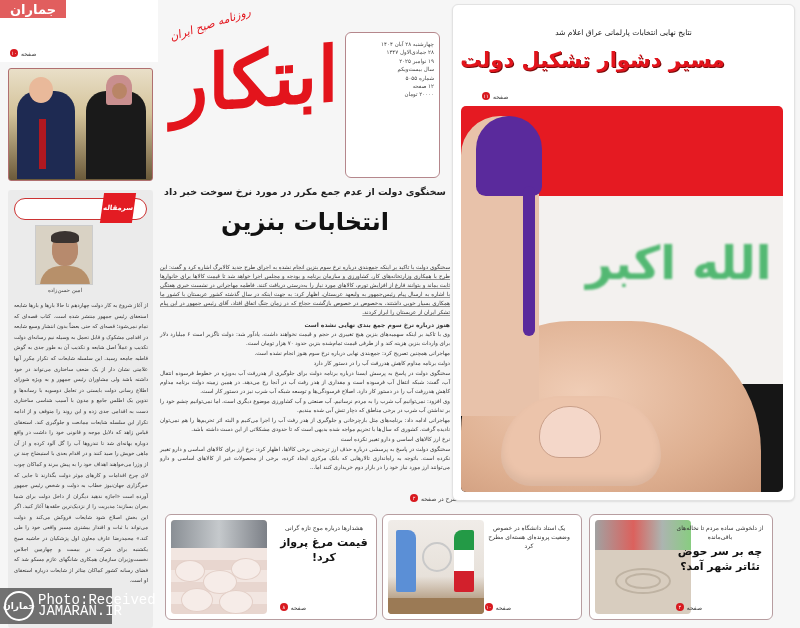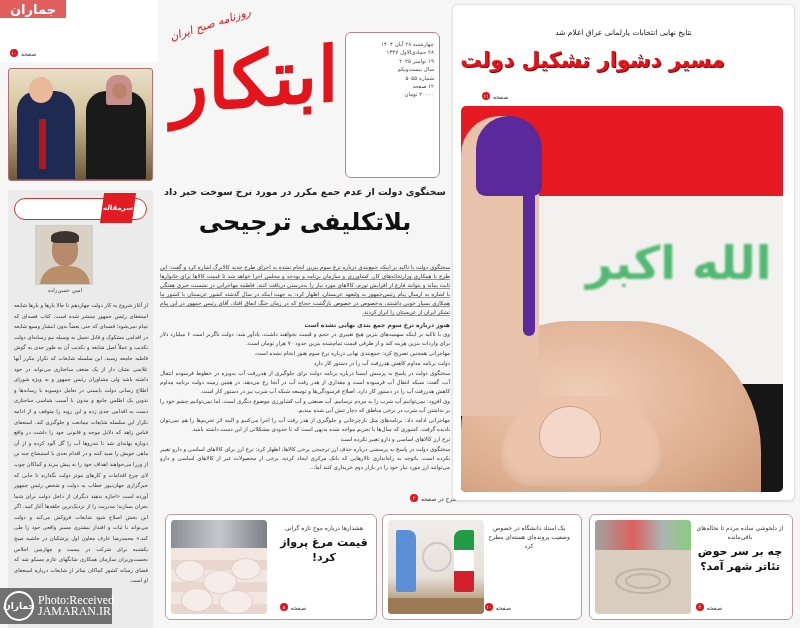--- a/index.html
+++ b/index.html
@@ -31,21 +31,21 @@
   .ed-title { right: 58px; top: 205px; font-size: 5.5px; color: #222; white-space: nowrap; }
   .ed-photo { left: 35px; top: 225px; width: 58px; height: 60px; background: #d9d2c4; border: 1px solid #ccc; overflow: hidden; }
   .ed-photo .face { position: absolute; left: 16px; top: 8px; width: 26px; height: 32px; background: #b78a6d; border-radius: 45%; }
   .ed-photo .hair { position: absolute; left: 15px; top: 5px; width: 28px; height: 12px; background: #3a3330; border-radius: 50% 50% 20% 20%; }
   .ed-photo .body { position: absolute; left: 4px; top: 40px; width: 50px; height: 24px; background: #b7906a; border-radius: 20px 20px 0 0; }
   .ed-author { left: 30px; top: 287px; width: 70px; text-align: center; font-size: 5.5px; color: #444; }
   .ed-body { left: 14px; top: 300px; width: 134px; font-size: 5.3px; line-height: 10.6px; color: #333; text-align: justify; }
 
   .watermark { left: 0; top: 588px; width: 112px; height: 36px; background: rgba(90,90,90,0.85); display: flex; align-items: center; gap: 4px; padding-left: 4px; direction: ltr; }
   .wm-logo { width: 30px; height: 30px; border-radius: 50%; border: 2px solid #fff; color: #fff; font-size: 9px; font-weight: bold; display: flex; align-items: center; justify-content: center; }
-  .wm-text { color: #fff; font-size: 12px; line-height: 11px; font-family: Liberation Serif, serif; }
+  .wm-text { color: #fff; font-size: 14px; line-height: 11px; font-family: Liberation Mono, monospace; }
 
   
   .masthead-logo { left: 160px; top: 5px; width: 190px; height: 170px; color: #e3141c; font-family: "DejaVu Serif", serif; font-weight: bold; font-size: 76px; line-height: 150px; text-align: center; transform: skewY(-4deg); }
   .masthead-sub { left: 168px; top: 18px; font-size: 11px; color: #e3141c; font-style: italic; transform: rotate(-18deg); font-family: "DejaVu Serif", serif; }
   .date-box { left: 345px; top: 32px; width: 95px; height: 146px; border: 1px solid #b5878c; border-radius: 6px; background: #fff; }
   .date-lines { left: 352px; top: 40px; width: 82px; font-size: 5.5px; line-height: 8.4px; color: #444; text-align: right; }
 
   .main-kicker { left: 160px; top: 186px; width: 290px; text-align: center; font-size: 9.5px; font-weight: bold; color: #222; }
   .main-title { left: 160px; top: 208px; width: 290px; text-align: center; font-size: 24px; font-weight: bold; color: #111; letter-spacing: -1px; }
   .main-body { left: 160px; top: 263px; width: 290px; font-size: 5.5px; line-height: 9px; color: #333; text-align: justify; }
@@ -139,21 +139,21 @@
   <div>چهارشنبه ۲۸ آبان ۱۴۰۴</div>
   <div>۲۸ جمادی‌الاول ۱۴۴۷</div>
   <div>۱۹ نوامبر ۲۰۲۵</div>
   <div>سال بیست‌و‌یکم</div>
   <div>شماره ۵۰۵۵</div>
   <div>۱۲ صفحه</div>
   <div>۲۰۰۰۰ تومان</div>
 </div>
 
 <div class="abs main-kicker">سخنگوی دولت از عدم جمع مکرر در مورد نرخ سوخت خبر داد</div>
-<div class="abs main-title">بلاتکلیفی ترجیحی</div>
+<div class="abs main-title">انتخابات بنزین</div>
 <div class="abs main-body">
   <p class="u">سخنگوی دولت با تاکید بر اینکه جمع‌بندی درباره نرخ سوم بنزین انجام نشده به اجرای طرح جدید کالابرگ اشاره کرد و گفت: این طرح با همکاری وزارتخانه‌های کار، کشاورزی و سازمان برنامه و بودجه و مجلس اجرا خواهد شد تا قیمت کالاها برای خانوارها ثابت بماند و بتوانند فارغ از افزایش تورم، کالاهای مورد نیاز را به‌درستی دریافت کنند. فاطمه مهاجرانی در نشست خبری هفتگی با اشاره به ارسال پیام رئیس‌جمهور به ولیعهد عربستان، اظهار کرد: به جهت اینکه در سال گذشته کشور عربستان با کشور ما همکاری بسیار خوبی داشتند، به‌خصوص در خصوص بازگشت حجاج که در زمان جنگ اتفاق افتاد، آقای رئیس جمهور در این پیام تشکر ایران از عربستان را ابراز کردند.</p>
   <p class="sub">هنوز درباره نرخ سوم جمع بندی نهایی نشده است</p>
   <p>وی با تاکید بر اینکه سهمیه‌های بنزین هیچ تغییری در حجم و قیمت نخواهند داشت، یادآور شد: دولت ناگزیر است ۶ میلیارد دلار برای واردات بنزین هزینه کند و از طرفی قیمت تمام‌شده بنزین حدود ۷۰ هزار تومان است.</p>
   <p>مهاجرانی همچنین تصریح کرد: جمع‌بندی نهایی درباره نرخ سوم هنوز انجام نشده است.</p>
   <p>دولت برنامه مداوم کاهش هدررفت آب را در دستور کار دارد</p>
   <p>سخنگوی دولت در پاسخ به پرسش ایسنا درباره برنامه دولت برای جلوگیری از هدررفت آب به‌ویژه در خطوط فرسوده انتقال آب، گفت: شبکه انتقال آب فرسوده است و مقداری از هدر رفت آب در آنجا رخ می‌دهد. در همین زمینه دولت برنامه مداوم کاهش هدررفت آب را در دستور کار دارد. اصلاح فرسودگی‌ها و توسعه شبکه آب شرب نیز در دستور کار است.</p>
   <p>وی افزود: نمی‌توانیم آب شرب را به مردم نرسانیم. آب صنعتی و آب کشاورزی موضوع دیگری است، اما نمی‌توانیم چشم خود را بر نداشتن آب شرب در برخی مناطق که دچار تنش آبی شده ببندیم.</p>
   <p>مهاجرانی ادامه داد: برنامه‌های مثل بازچرخانی و جلوگیری از هدر رفت آب را اجرا می‌کنیم و البته اثر تحریم‌ها را هم نمی‌توان نادیده گرفت. کشوری که سال‌ها با تحریم مواجه شده بدیهی است که تا حدودی مشکلاتی از این دست داشته باشد.</p>
   <p>نرخ ارز کالاهای اساسی و دارو تغییر نکرده است</p>
@@ -211,21 +211,21 @@
   </div>
   <div class="card-text">
     <div class="card-kicker">یک استاد دانشگاه در خصوص وضعیت پرونده‌ای هسته‌ای مطرح کرد</div>
   </div>
   <div class="card-page page-num">
     <span>صفحه</span>
     <span class="page-dot">۱۰</span>
   </div>
 </div>
 
-<div class="abs card" style="left:589px; width:204px;">
+<div class="abs card" style="left:589px; width:184px;">
   <div class="card-img img-theatre">
     <div class="th-top"></div>
     <div class="th-ring"></div>
     <div class="th-ring2"></div>
   </div>
   <div class="card-text">
     <div class="card-kicker">از دلخوشی ساده مردم تا نخاله‌های باقی‌مانده</div>
     <div class="card-title">چه بر سر حوض تئاتر شهر آمد؟</div>
   </div>
   <div class="card-page page-num">

